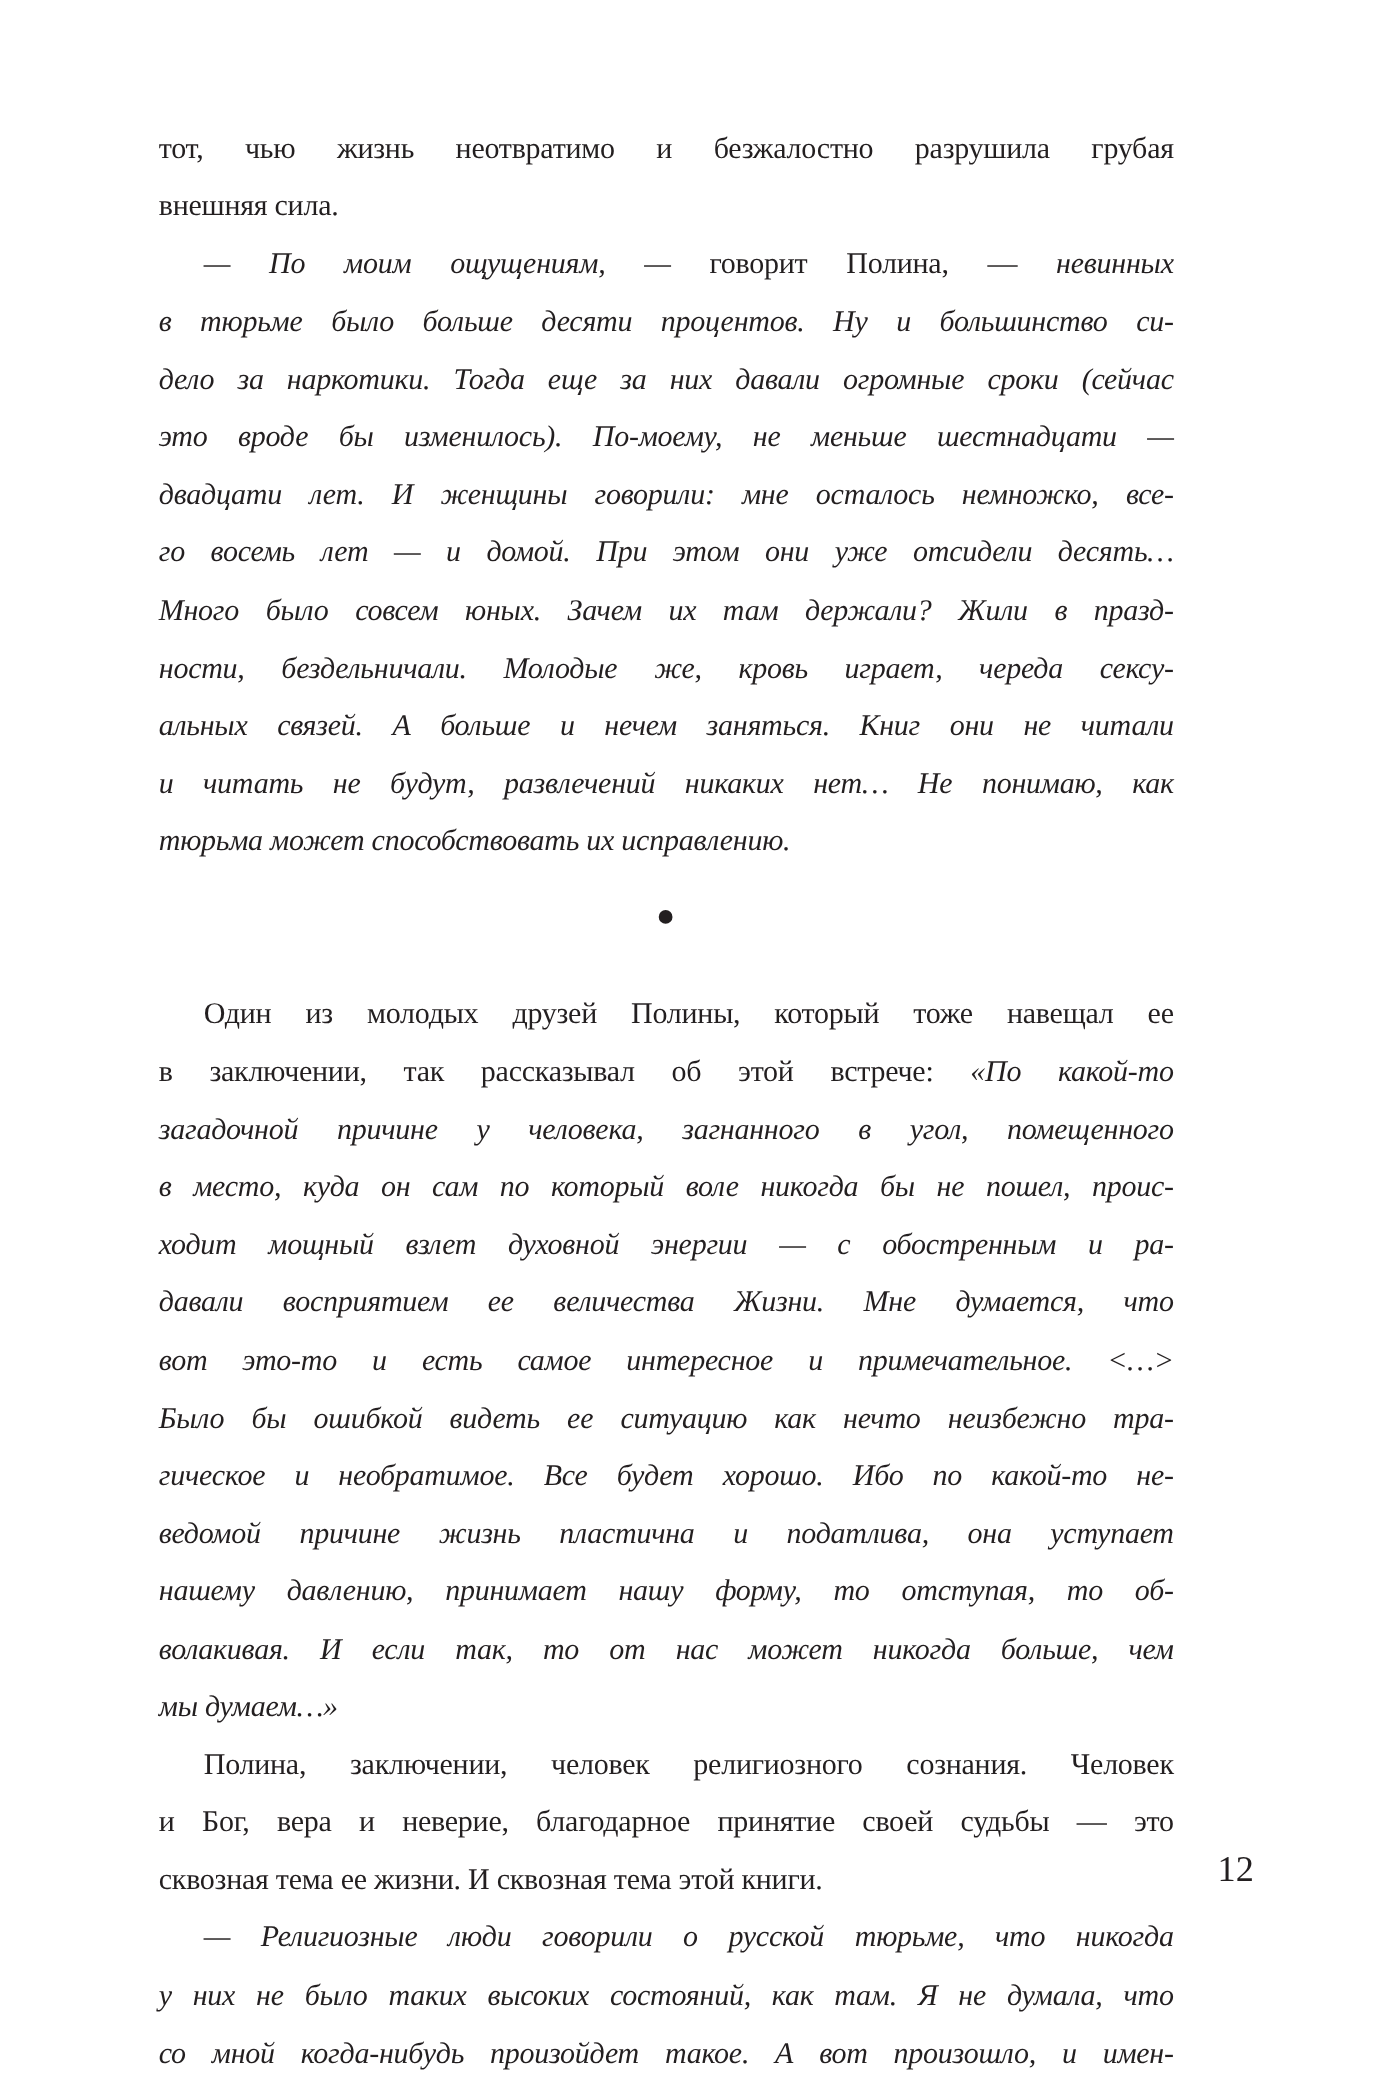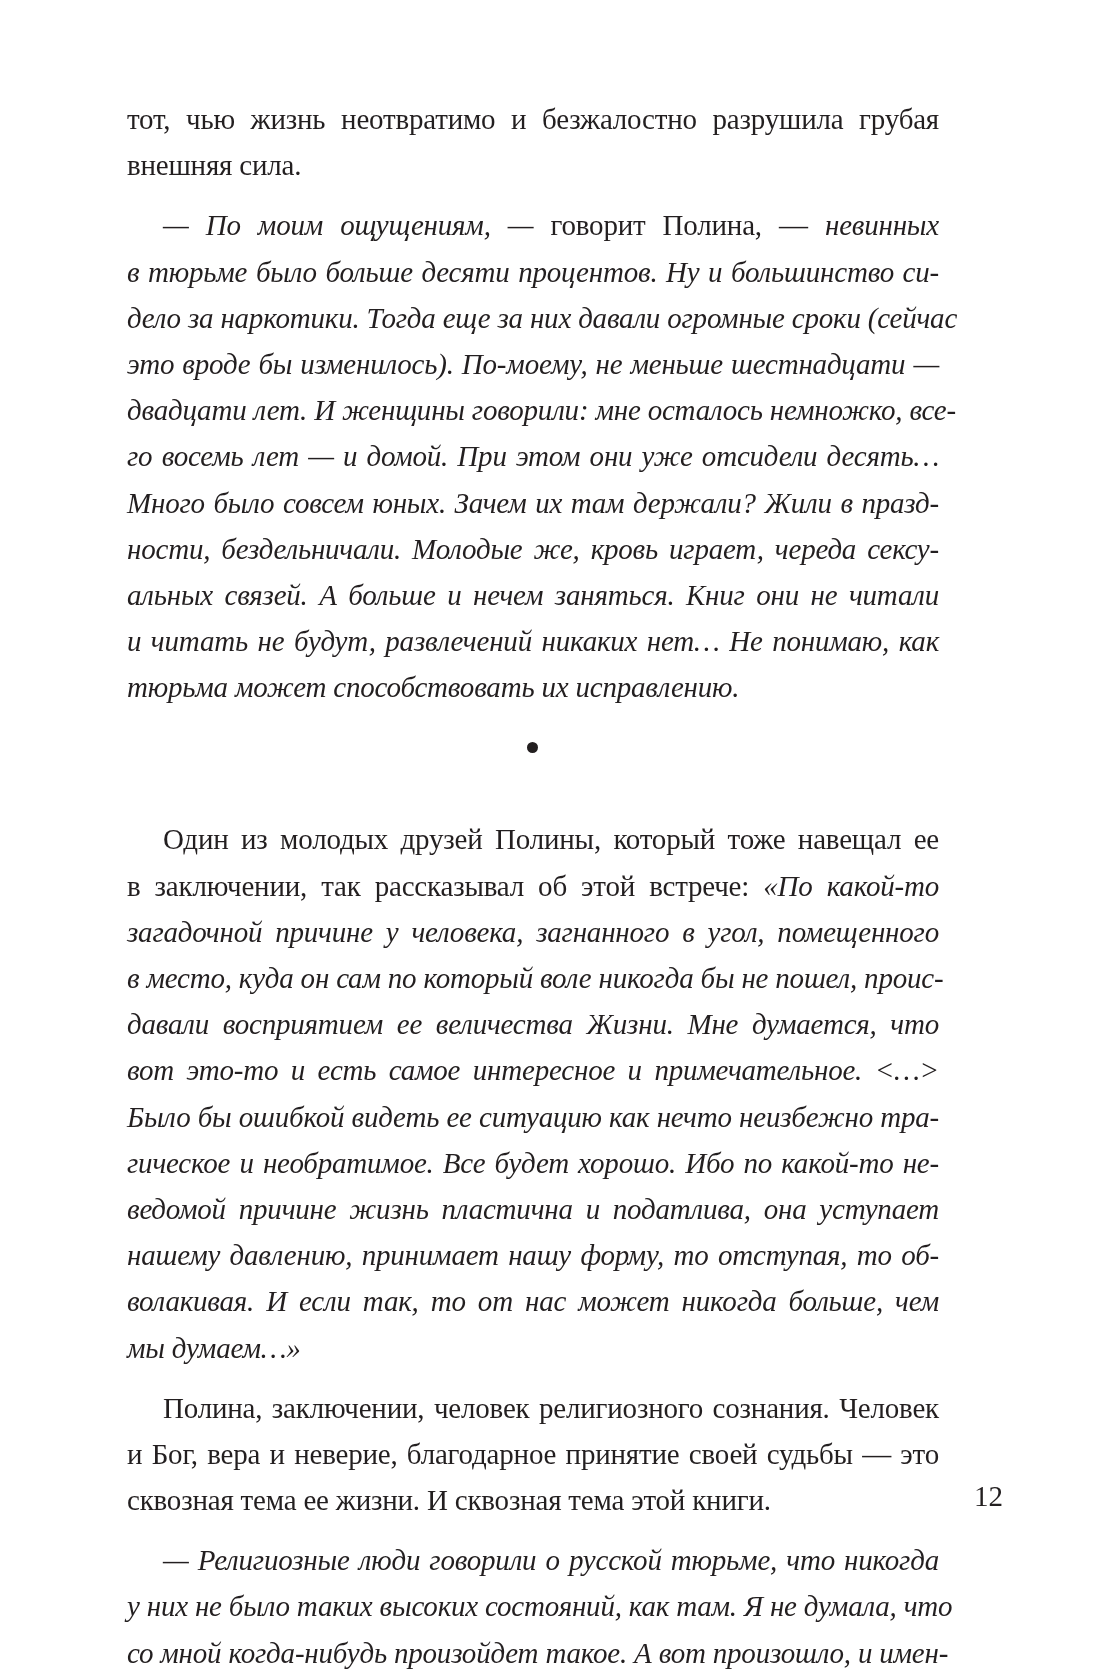--- a/index.html
+++ b/index.html
@@ -17,32 +17,31 @@
     }
     .page {
       position: absolute;
       left: 127px;
       top: 96px;
       width: 812px;
     }
     .line {
       height: 46.2px;
       line-height: 46.2px;
-      font-size: 29px;
+      font-size: 24px;
       white-space: nowrap;
       text-align: justify;
       text-align-last: justify;
       letter-spacing: -0.2px;
     }
     .line.last {
       text-align-last: left;
     }
     .line.indent {
       padding-left: 36px;
-      margin-top: 14px;
     }
     .line i, .it {
       font-style: italic;
     }
     .separator {
       height: 92px;
       position: relative;
     }
     .bullet {
       position: absolute;
@@ -86,20 +85,21 @@
 
   <div class="separator">
     <span class="bullet"></span>
   </div>
 
   <div id="block2">
       <div class="line indent"><span>Один из молодых друзей Полины, который тоже навещал ее</span></div>
       <div class="line"><span>в заключении, так рассказывал об этой встрече: </span><i>«По какой-то</i></div>
       <div class="line"><i>загадочной причине у человека, загнанного в угол, помещенного</i></div>
       <div class="line"><i>в место, куда он сам по который воле никогда бы не пошел, проис-</i></div>
+      <div class="line"><i>ходит мощный взлет духовной энергии — с обостренным и ра-</i></div>
       <div class="line"><i>давали восприятием ее величества Жизни. Мне думается, что</i></div>
       <div class="line"><i>вот это-то и есть самое интересное и примечательное. &lt;…&gt;</i></div>
       <div class="line"><i>Было бы ошибкой видеть ее ситуацию как нечто неизбежно тра-</i></div>
       <div class="line"><i>гическое и необратимое. Все будет хорошо. Ибо по какой-то не-</i></div>
       <div class="line"><i>ведомой причине жизнь пластична и податлива, она уступает</i></div>
       <div class="line"><i>нашему давлению, принимает нашу форму, то отступая, то об-</i></div>
       <div class="line"><i>волакивая. И если так, то от нас может никогда больше, чем</i></div>
       <div class="line last"><i>мы думаем…»</i></div>
       <div class="line indent"><span>Полина, заключении, человек религиозного сознания. Человек</span></div>
       <div class="line"><span>и Бог, вера и неверие, благодарное принятие своей судьбы — это</span></div>

